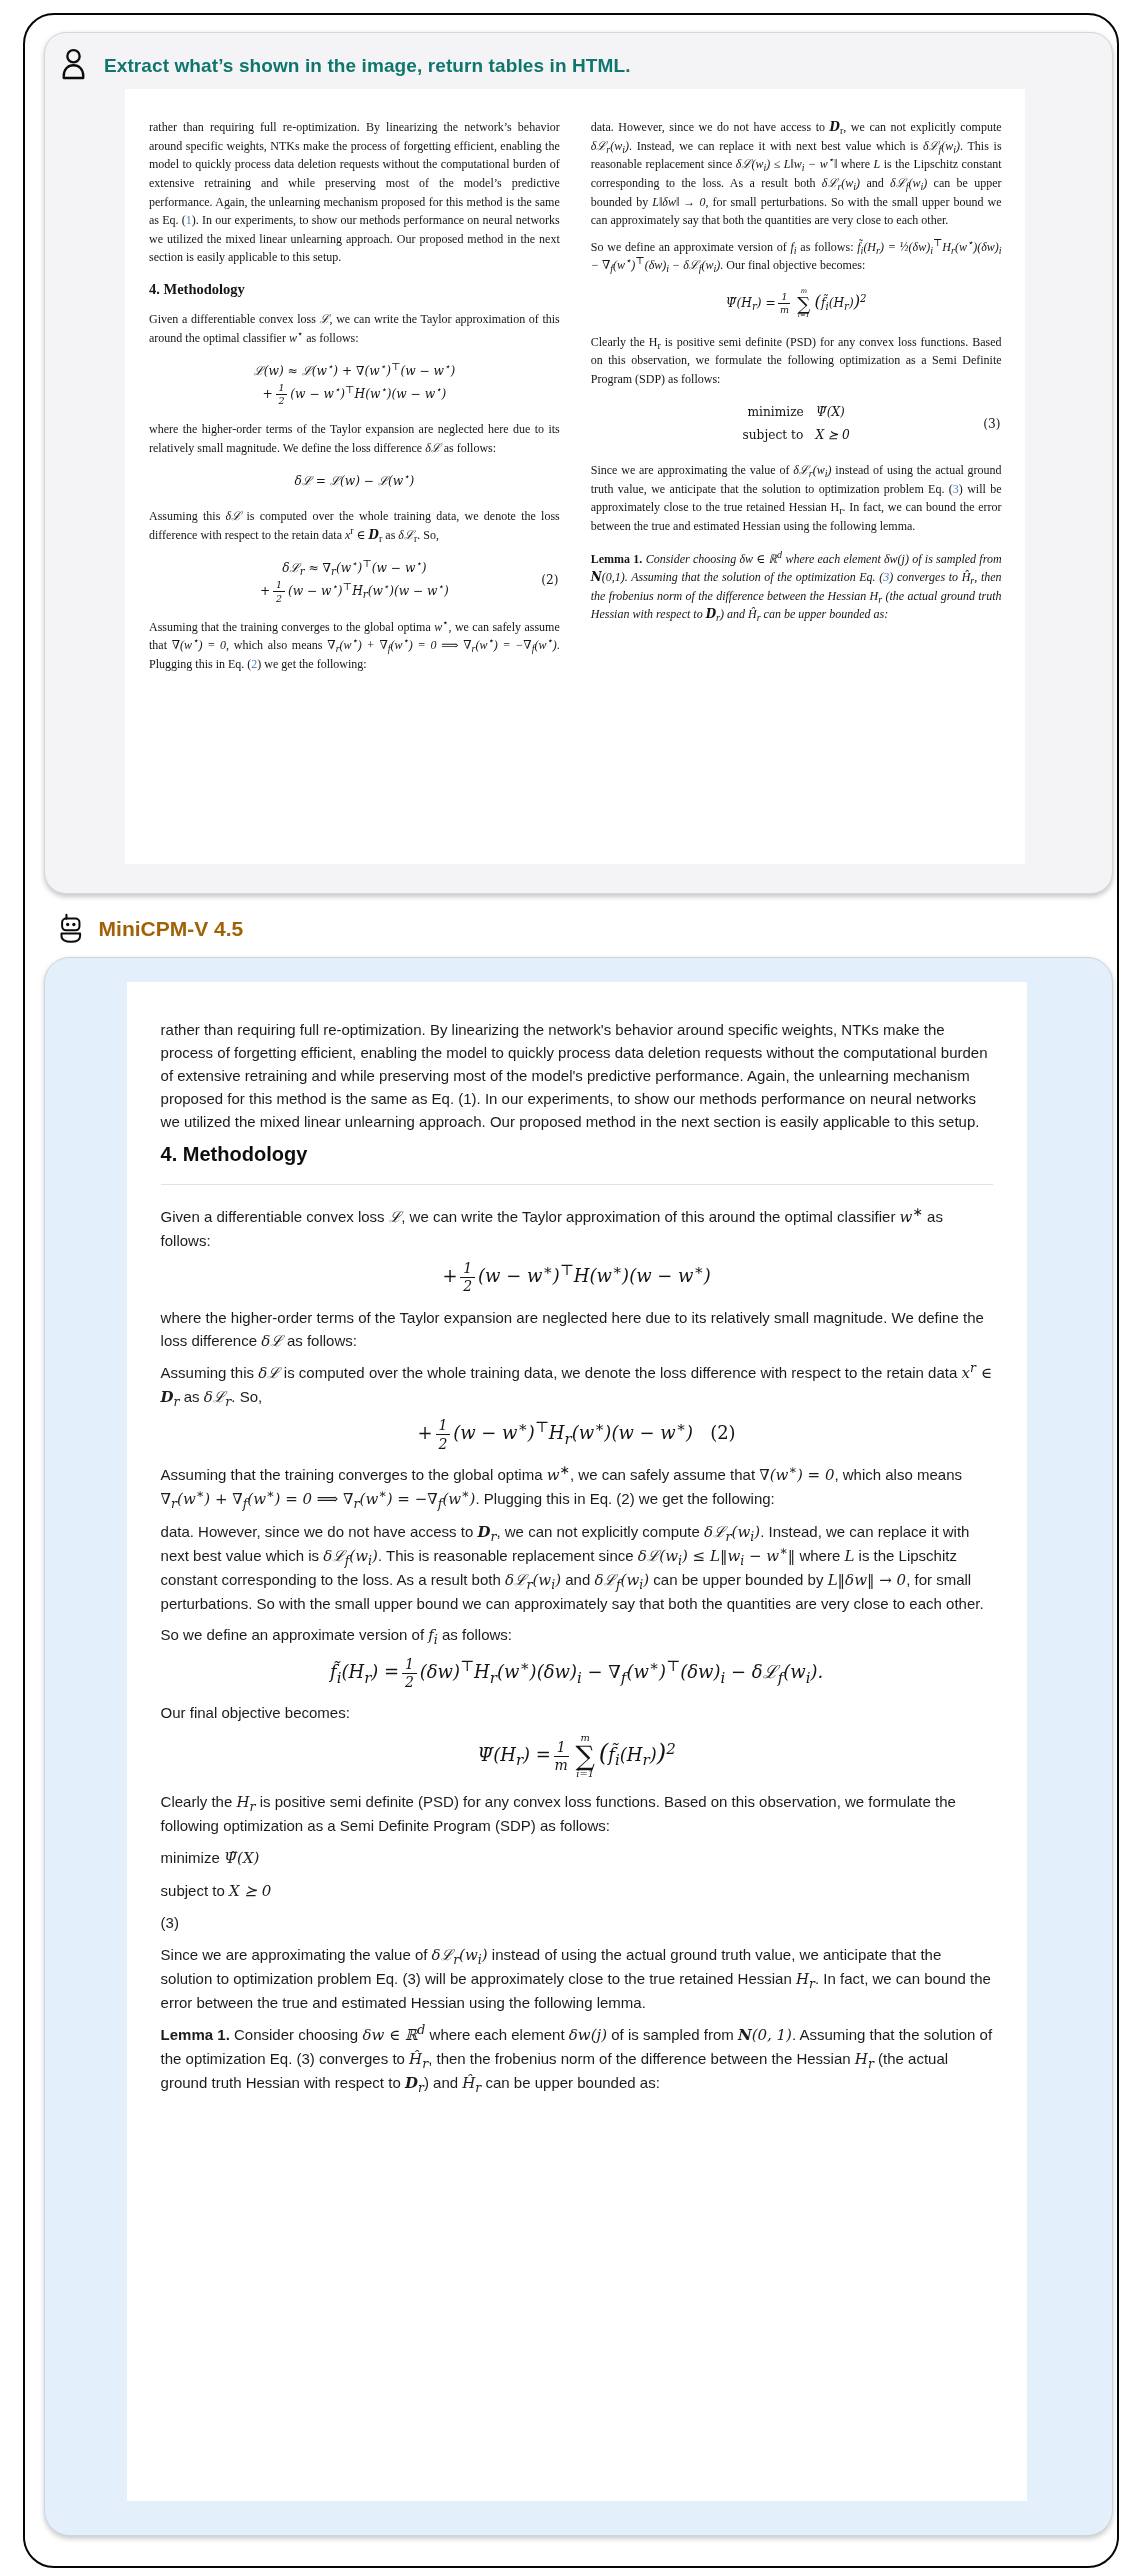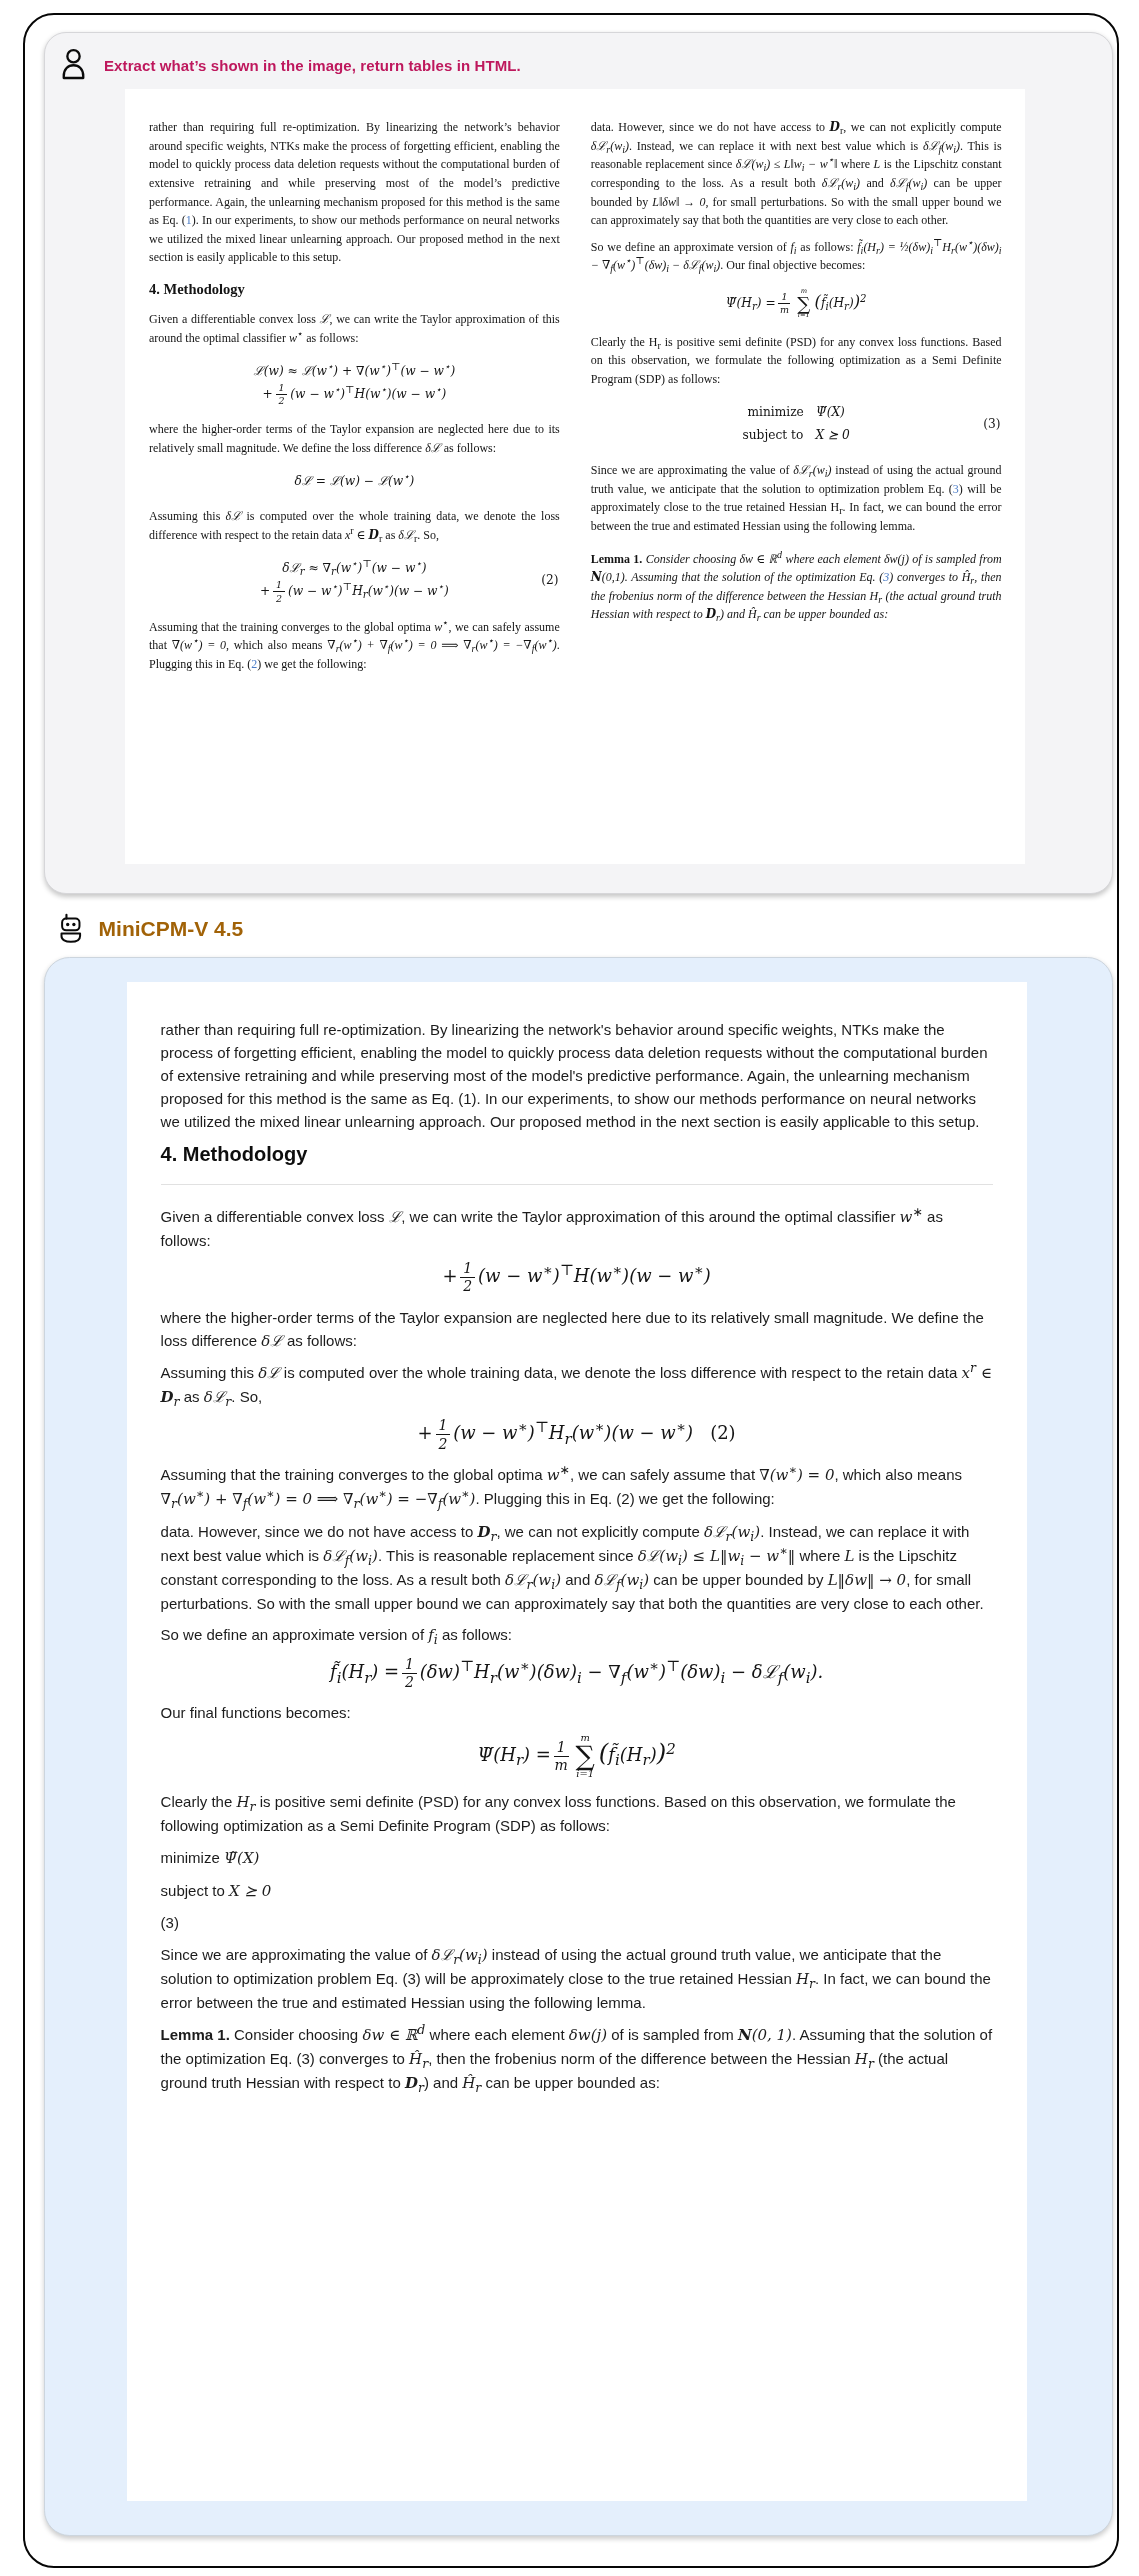--- a/index.html
+++ b/index.html
@@ -12,21 +12,21 @@
     box-sizing:border-box;border:2.3px solid #060606;border-radius:31px;background:#fff;
   }
   
   .user-bubble{
     position:absolute;left:18.6px;top:17.4px;width:1069px;height:862px;
     box-sizing:border-box;background:#f4f4f6;border:1.2px solid #d6d6d9;border-radius:22px;
     box-shadow:0 2.9px 5.2px rgba(0,0,0,0.22);
   }
   .msg-header{position:absolute;left:15px;top:15px;display:flex;align-items:center;gap:17.4px;}
   .msg-header svg{flex:0 0 auto;}
-  .user-text{font-size:15px;font-weight:bold;color:#be185d;letter-spacing:0.1px;}
+  .user-text{font-size:19px;font-weight:bold;color:#0f766e;letter-spacing:0.1px;}
   
   .paper{
     position:absolute;left:80px;top:56px;width:900px;height:775px;
     box-sizing:border-box;background:#fff;padding:29px 23px 15px 24.4px;
     display:flex;gap:31px;overflow:hidden;
   }
   .pcol{
     width:411px;font-family:"Liberation Serif","DejaVu Serif",serif;
     font-size:12px;line-height:18.6px;text-align:justify;color:#141414;
   }
@@ -159,21 +159,21 @@
               <span>1</span>
               <span>2</span>
             </span>(w − w<sup>∗</sup>)<sup>⊤</sup>H<sub>r</sub>(w<sup>∗</sup>)(w − w<sup>∗</sup>)&nbsp;&nbsp;&nbsp;<span class="rm">(2)</span></div>
           <div class="b-p">Assuming that the training converges to the global optima <em>w</em><sup>∗</sup>, we can safely assume that <em>∇(w<sup>∗</sup>) = 0</em>, which also means <em>∇<sub>r</sub>(w<sup>∗</sup>) + ∇<sub>f</sub>(w<sup>∗</sup>) = 0 ⟹ ∇<sub>r</sub>(w<sup>∗</sup>) = −∇<sub>f</sub>(w<sup>∗</sup>)</em>. Plugging this in Eq. (2) we get the following:</div>
           <div class="b-p">data. However, since we do not have access to <em><span class="scr">D</span><sub>r</sub></em>, we can not explicitly compute <em>δℒ<sub>r</sub>(w<sub>i</sub>)</em>. Instead, we can replace it with next best value which is <em>δℒ<sub>f</sub>(w<sub>i</sub>)</em>. This is reasonable replacement since <em>δℒ(w<sub>i</sub>) ≤ L‖w<sub>i</sub> − w<sup>∗</sup>‖</em> where <em>L</em> is the Lipschitz constant corresponding to the loss. As a result both <em>δℒ<sub>r</sub>(w<sub>i</sub>)</em> and <em>δℒ<sub>f</sub>(w<sub>i</sub>)</em> can be upper bounded by <em>L‖δw‖ → 0</em>, for small perturbations. So with the small upper bound we can approximately say that both the quantities are very close to each other.</div>
           <div class="b-p">So we define an approximate version of <em>f<sub>i</sub></em> as follows:</div>
           <div class="b-eq">f̃<sub>i</sub>(H<sub>r</sub>) =<span class="fr">
               <span>1</span>
               <span>2</span>
             </span>(δw)<sup>⊤</sup>H<sub>r</sub>(w<sup>∗</sup>)(δw)<sub>i</sub> − ∇<sub>f</sub>(w<sup>∗</sup>)<sup>⊤</sup>(δw)<sub>i</sub> − δℒ<sub>f</sub>(w<sub>i</sub>).</div>
-          <div class="b-p">Our final functions becomes:</div>
+          <div class="b-p">Our final objective becomes:</div>
           <div class="b-eq">Ψ̃(H<sub>r</sub>) =<span class="fr">
               <span>1</span>
               <span>m</span>
             </span><span class="sum">
               <span class="t">m</span>
               <span class="sg">∑</span>
               <span class="b">i=1</span>
             </span><span class="bp">(</span>f̃<sub>i</sub>(H<sub>r</sub>)<span class="bp">)</span><sup>2</sup></div>
           <div class="b-p">Clearly the <em>H<sub>r</sub></em> is positive semi definite (PSD) for any convex loss functions. Based on this observation, we formulate the following optimization as a Semi Definite Program (SDP) as follows:</div>
           <div class="b-p">minimize <em>Ψ̃(X)</em></div>

